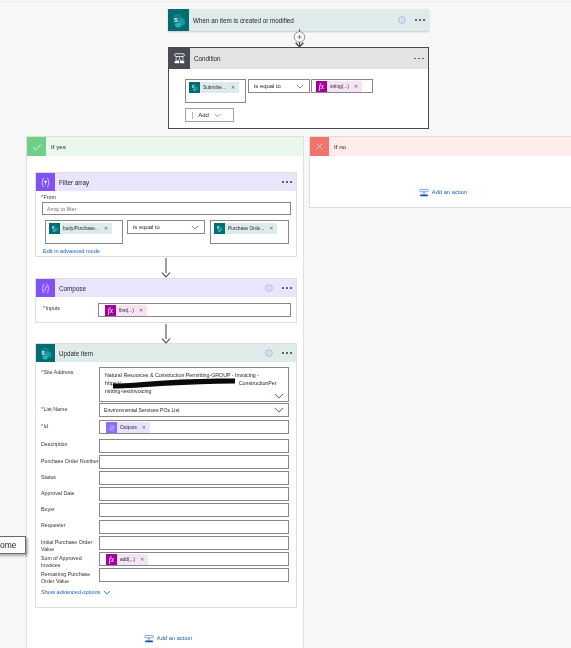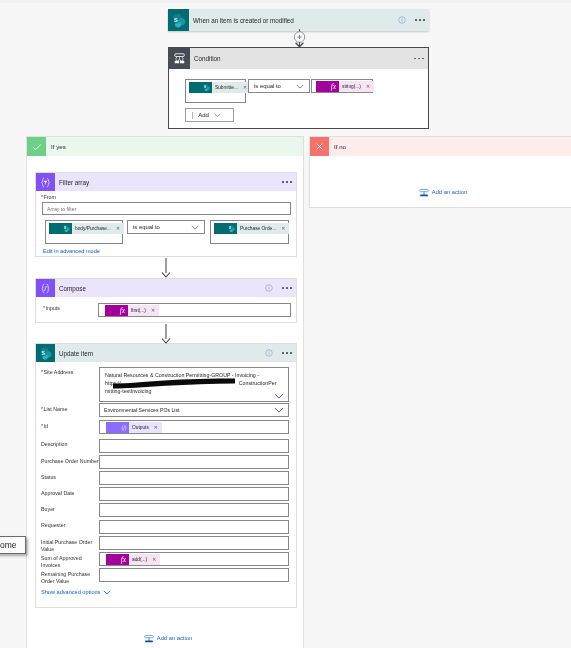--- a/index.html
+++ b/index.html
@@ -20,21 +20,21 @@
   #conn{position:absolute;left:291px;top:28px;}
 
   
   #condition{position:absolute;left:168px;top:47px;width:261px;height:82px;background:#fff;border:1px solid #4a4a4a;box-sizing:border-box;}
   #condition .hd{height:21px;background:#e3e3e3;display:flex;align-items:center;}
   #condition .hd .ico{width:21px;height:21px;flex:0 0 21px;background:#464b54;display:flex;align-items:center;justify-content:center;}
   #condition .hd .ttl{flex:1;padding-left:4px;font-size:6.3px;color:#201f1e;}
 
   .fieldbox{border:1px solid #8a8886;background:#fff;box-sizing:border-box;}
   .token{display:inline-flex;align-items:center;height:11px;font-size:4.8px;}
-  .token .ti{width:11px;height:11px;flex:0 0 11px;display:flex;align-items:center;justify-content:center;padding-left:12px;}
+  .token .ti{width:11px;height:11px;flex:0 0 11px;display:flex;align-items:center;justify-content:center;}
   .token .tt{padding:0 2px 0 3px;line-height:11px;color:#201f1e;white-space:nowrap;}
   .token .tx{padding:0 4px 0 3px;color:#605e5c;font-size:4.8px;line-height:11px;}
   .tok-sp{background:#dfebea;} .tok-sp .ti{background:#036C70;}
   .tok-fx{background:#f6e3f4;} .tok-fx .ti{background:#A4009B;}
   .tok-pp{background:#e9e3ff;} .tok-pp .ti{background:#8C6CFF;}
 
   .selbox{border:1px solid #8a8886;background:#fff;display:flex;align-items:center;box-sizing:border-box;}
   .selbox .lbl{flex:1;padding-left:5px;font-size:5.9px;color:#201f1e;}
   .selbox .chv{padding-right:5px;display:flex;}
 

